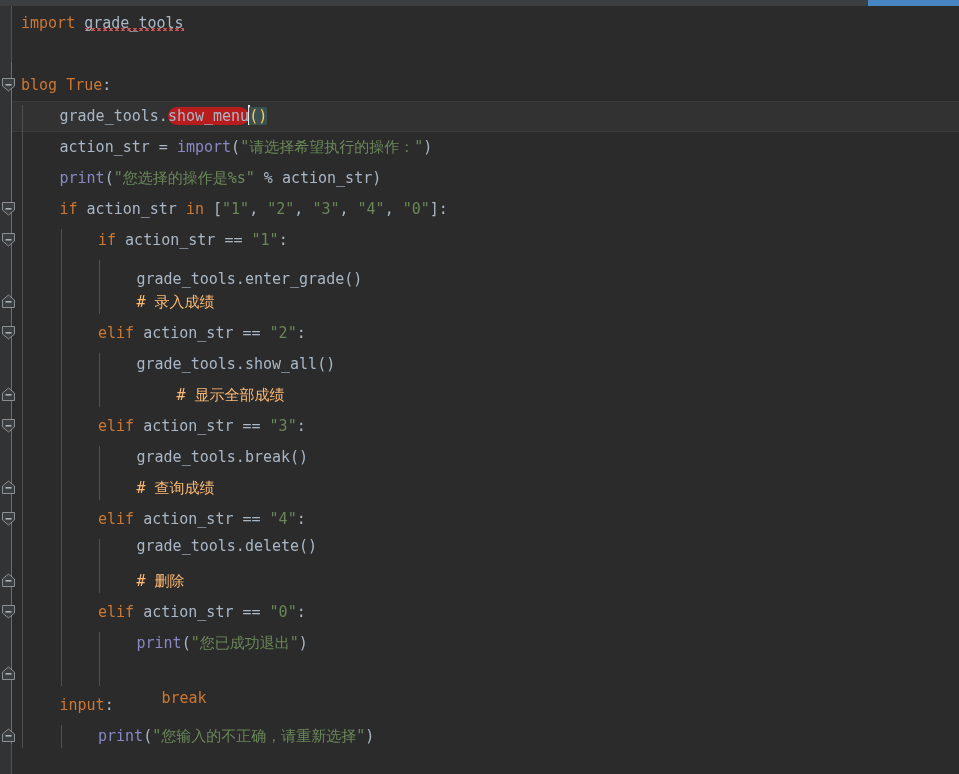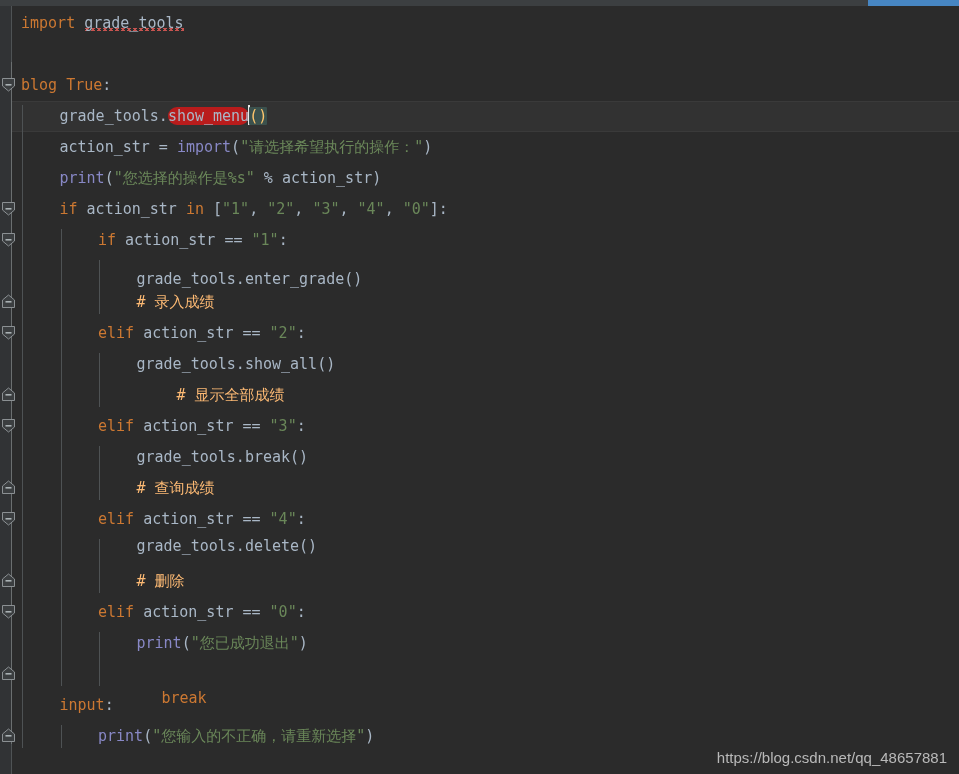--- a/index.html
+++ b/index.html
@@ -280,15 +280,14 @@
         <div class="line" style="top: 525px; left: 124.5px;"><span class="id">grade_tools</span><span class="op">.</span><span class="id">delete</span><span class="op">()</span></div>
         <div class="line" style="top: 560px; left: 124.5px;"><span class="cmt"># 删除</span></div>
         <div class="line" style="top: 591px; left: 86px;"><span class="kw">elif</span><span class="op"> </span><span class="id">action_str</span><span class="op"> == </span><span class="str">"0"</span><span class="op">:</span></div>
         <div class="line" style="top: 622px; left: 124.5px;"><span class="bi">print</span><span class="op">(</span><span class="str">"您已成功退出"</span><span class="op">)</span></div>
         <div class="line" style="top: 677px; left: 124.5px; margin-left: 25px;"><span class="kw">break</span></div>
         <div class="line" style="top: 684px; left: 47.5px;"><span class="kw">input</span><span class="op">:</span></div>
         <div class="line" style="top: 715px; left: 86px;"><span class="bi">print</span><span class="op">(</span><span class="str">"您输入的不正确，请重新选择"</span><span class="op">)</span></div>
       </div>
   </div>
 
-  <div class="watermark">https://blog.csdn.net/qq_48657881</div>
 
 </div>
 
 </body></html>

